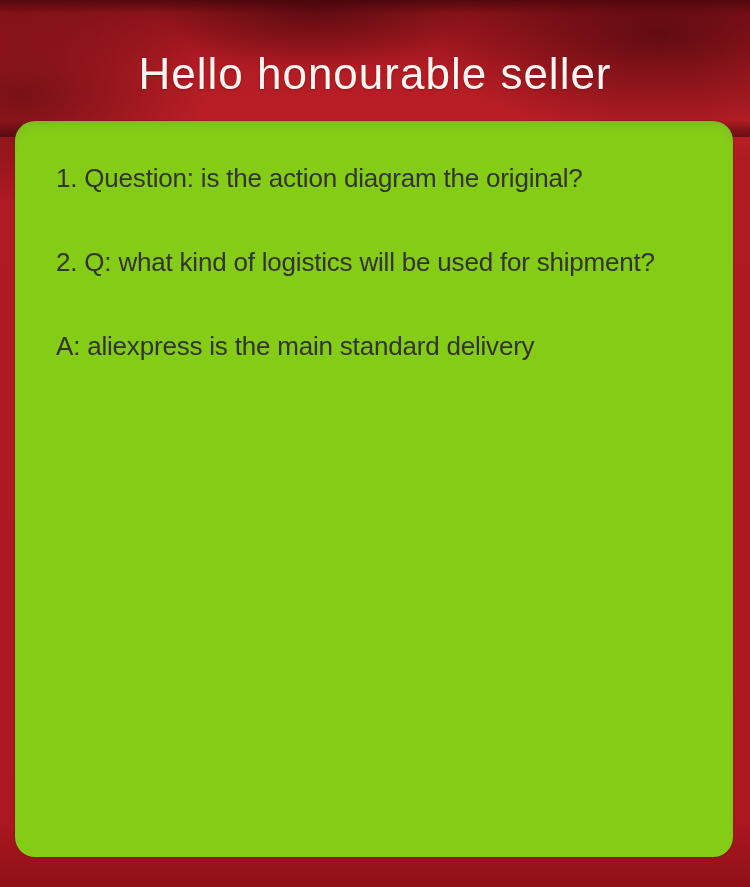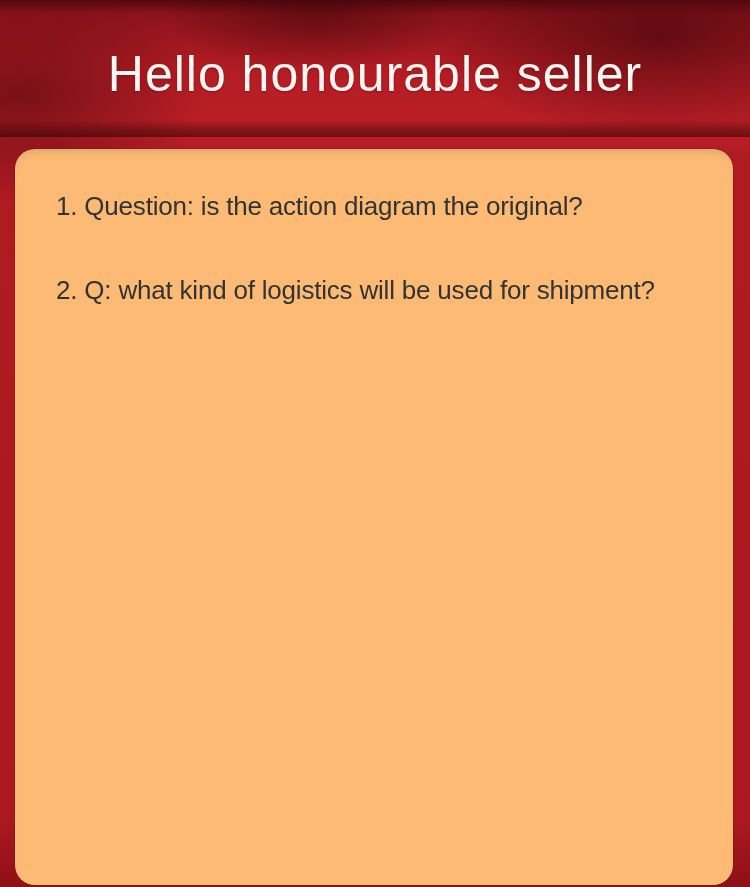--- a/index.html
+++ b/index.html
@@ -20,45 +20,45 @@
       radial-gradient(ellipse 420px 220px at 50% 55%, rgba(200,34,40,0.35), rgba(200,34,40,0) 75%),
       linear-gradient(180deg, #53080d 0px, #8d131b 14px, #b41c23 70px, #bb1f26 130px, #b01a21 160px, #ad1820 92%, #8f1018 100%);
   }
 
   .hero-title {
     position: absolute;
     top: 42px;
     left: 0;
     width: 100%;
     text-align: center;
-    font-size: 50px;
+    font-size: 44px;
     line-height: 64px;
     font-weight: 400;
     letter-spacing: 1px;
     color: #fcf6f2;
     text-shadow: 0 1px 2px rgba(70,5,10,0.35);
     white-space: pre;
   }
 
   .shade-band {
     position: absolute;
     top: 120px;
     left: 0;
     width: 100%;
     height: 17px;
     background: linear-gradient(180deg, rgba(70,6,10,0) 0%, rgba(70,6,10,0.45) 55%, rgba(38,3,6,0.55) 100%);
   }
 
   .faq-card {
     position: absolute;
     left: 15px;
-    top: 149px;
+    top: 121px;
     width: 718px;
     height: 736px;
-    background: #fdba74;
+    background: #84cc16;
     border-radius: 20px;
     box-shadow:
       0 0 0 1px rgba(90,20,24,0.25),
       inset 0 8px 10px -7px rgba(110,110,110,0.35);
   }
 
   .faq-content {
     padding: 36px 8px 0 41px;
     font-size: 26px;
     line-height: 42px;
@@ -75,14 +75,15 @@
 <body>
 
 <div class="hero-title">Hello honourable seller</div>
 
 <div class="shade-band"></div>
 
 <div class="faq-card">
   <div class="faq-content">
     <p>1. Question: is the action diagram the original?</p>
     <p>2. Q: what kind of logistics will be used for shipment?</p>
+    <p>A: aliexpress is the main standard delivery</p>
   </div>
 </div>
 
 </body></html>

